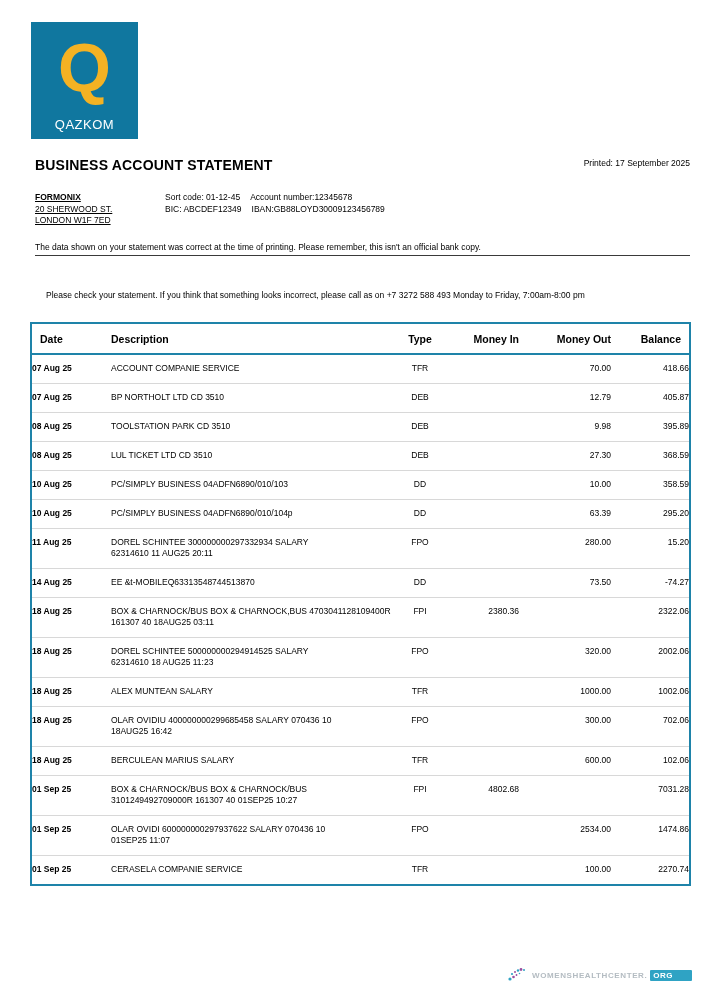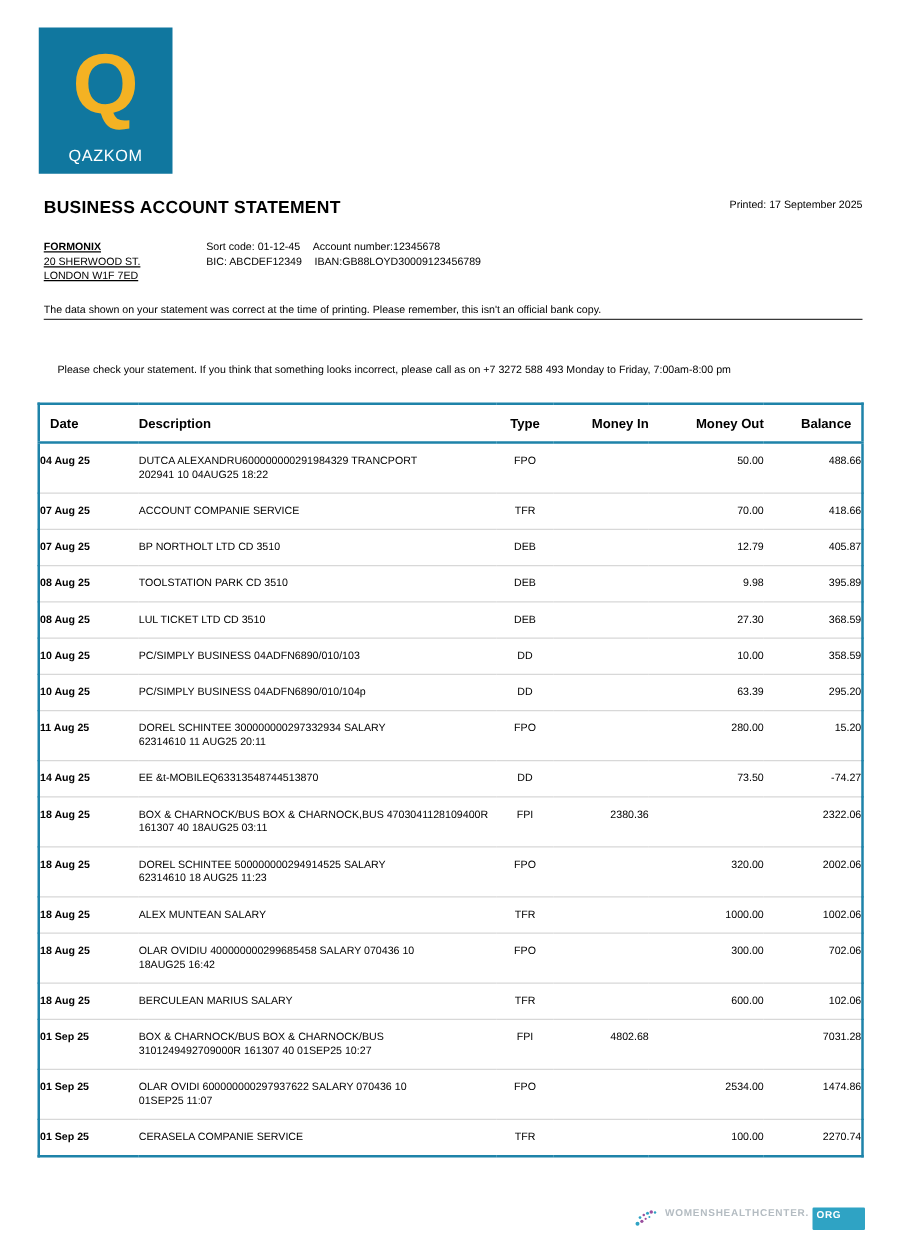--- a/index.html
+++ b/index.html
@@ -100,21 +100,21 @@
 
   col.w-date { width: 80px; }
   col.w-desc { width: 286px; }
   col.w-type { width: 46px; }
   col.w-in   { width: 76px; }
   col.w-out  { width: 92px; }
 
   
   .footer-brand {
     position: absolute; right: 28px; bottom: 16px;
-    display: flex; gap: 3px;
+    display: flex; align-items: center; gap: 3px;
   }
   .footer-brand .site-name {
     font-size: 8px; letter-spacing: 0.6px; color: #b4bcc2; font-weight: bold;
   }
   .footer-brand .tld {
     font-size: 8px; letter-spacing: 0.5px; color: #ffffff; font-weight: bold;
     background: #2fa3c4; padding: 1px 19px 1px 3px; border-radius: 1px;
   }
 </style>
 </head>
@@ -161,31 +161,20 @@
         <th class="c-date">Date</th>
         <th class="c-desc">Description</th>
         <th class="c-type">Type</th>
         <th class="c-in">Money In</th>
         <th class="c-out">Money Out</th>
         <th class="c-bal">Balance</th>
       </tr>
     </thead>
     <tbody>
         <tr>
-    <td class="c-date">04 Aug 25</td>
-    <td class="c-desc">
-      <div class="desc-l1">DUTCA ALEXANDRU600000000291984329 TRANCPORT</div>
-      <div class="desc-l2">202941 10 04AUG25 18:22</div>
-    </td>
-    <td class="c-type">FPO</td>
-    <td class="c-in"></td>
-    <td class="c-out">50.00</td>
-    <td class="c-bal">488.66</td>
-  </tr>
-        <tr>
     <td class="c-date">07 Aug 25</td>
     <td class="c-desc">
       <div class="desc-l1">ACCOUNT COMPANIE SERVICE</div>
 
     </td>
     <td class="c-type">TFR</td>
     <td class="c-in"></td>
     <td class="c-out">70.00</td>
     <td class="c-bal">418.66</td>
   </tr>

